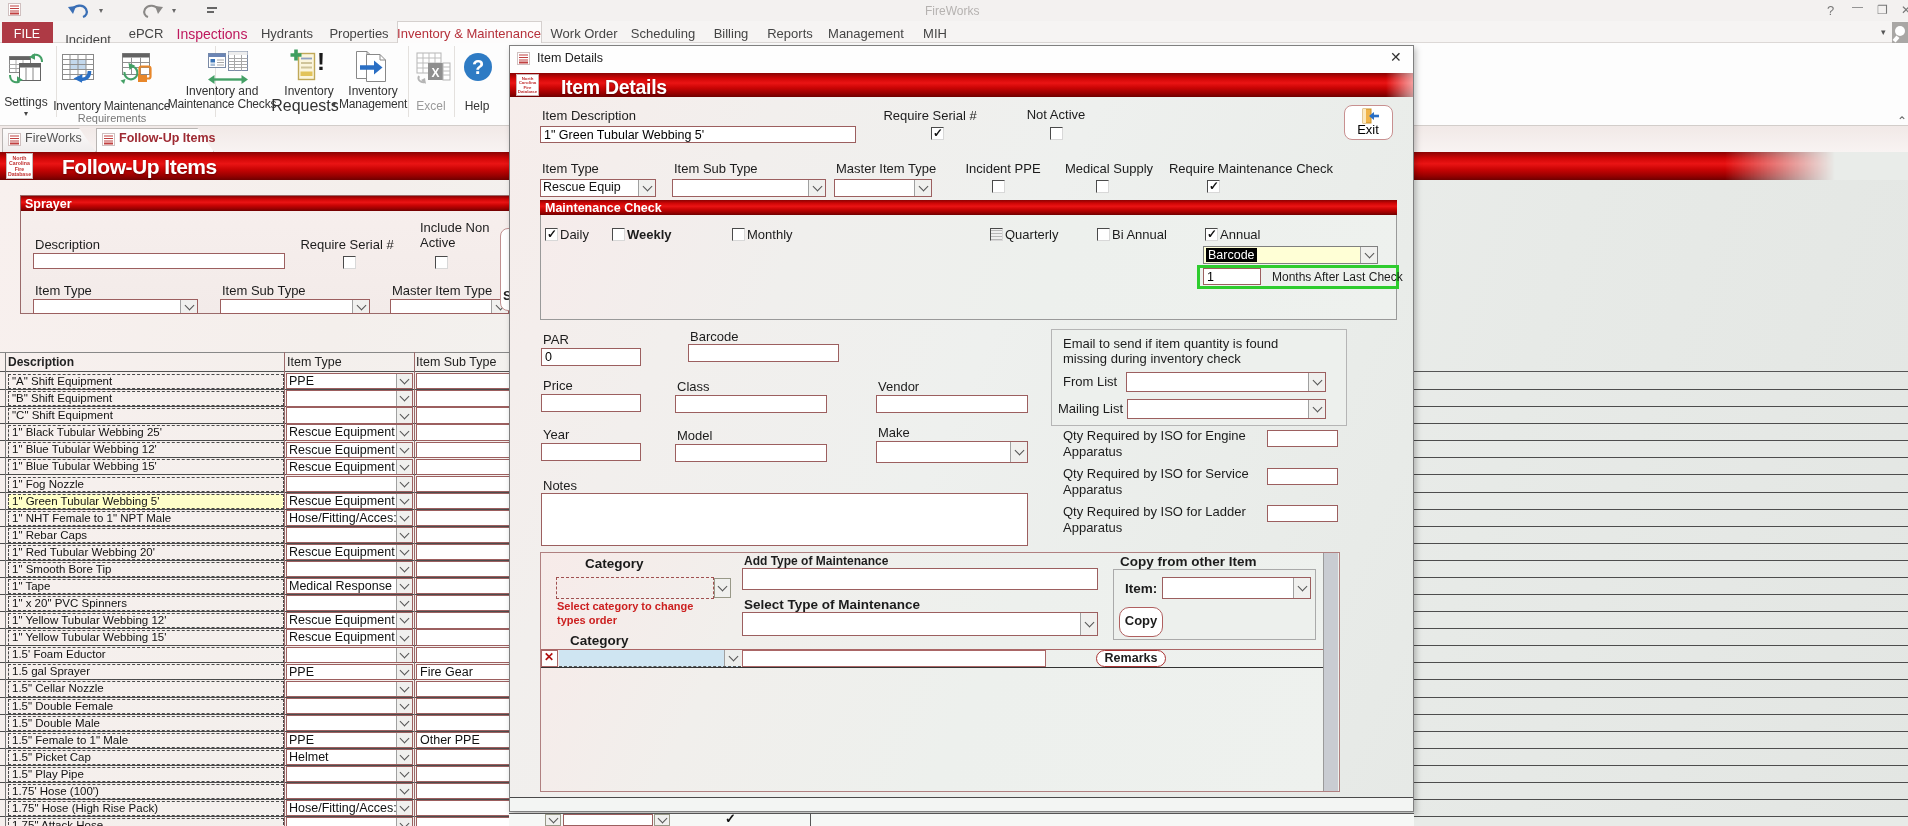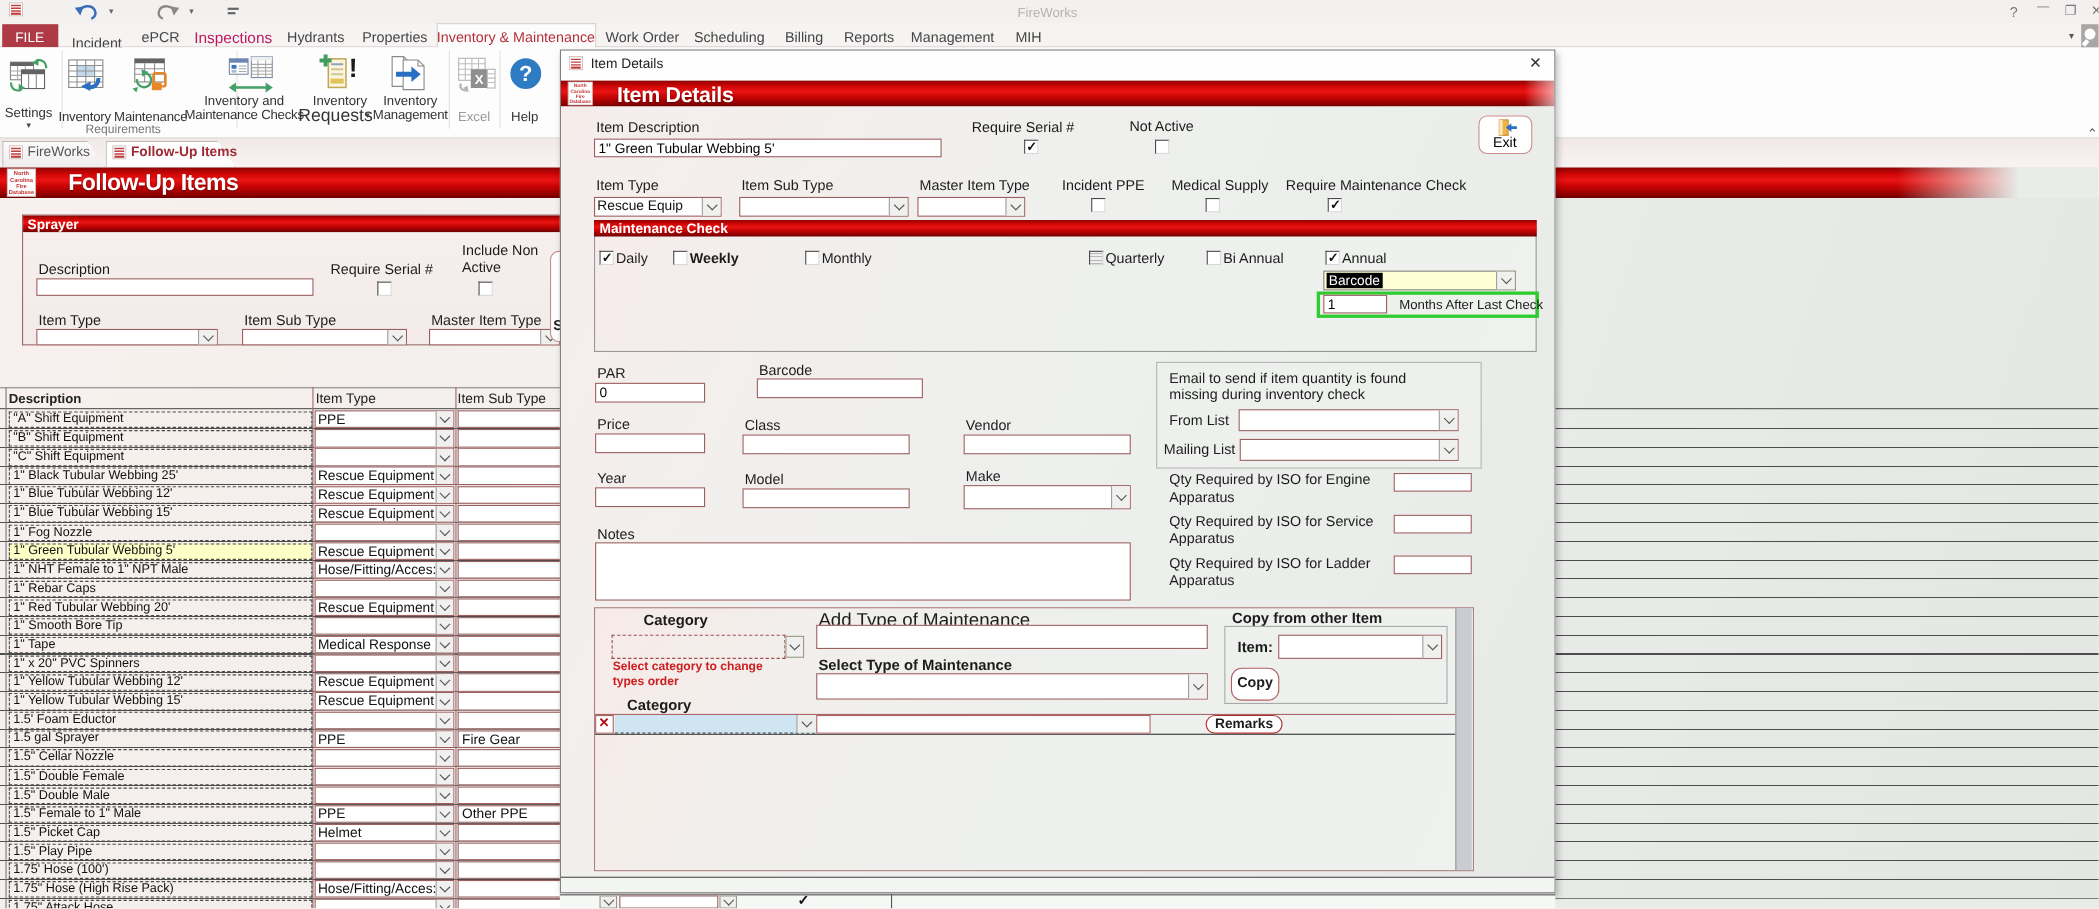--- a/index.html
+++ b/index.html
@@ -563,21 +563,21 @@
 <div class="lb" style="left:1063px;top:520px;">Apparatus</div>
 <div class="a inp" style="left:1267px;top:505px;width:71px;height:17px;"></div>
 <div class="a" style="left:540px;top:552px;width:800px;height:240px;border:1px solid #b08080;background:linear-gradient(115deg,#f7ebe9 0%,#f1efec 25%,#edf0ed 55%,#eef1ee 100%)"></div>
 <div class="lb" style="left:585px;top:556px;font-size:13.5px;font-weight:bold;color:#1a1a1a">Category</div>
 <div class="a" style="left:556px;top:577px;width:158px;height:22px;border:1px dashed #a05050"></div>
 <div class="a" style="left:714px;top:578px;width:17px;height:20px;background:#f0f0ee;border:1px solid #998;display:flex;align-items:center;justify-content:center">
       <i class="chv"></i>
     </div>
 <div class="lb" style="left:557px;top:600px;font-size:11px;font-weight:bold;color:#cc2020">Select category to change</div>
 <div class="lb" style="left:557px;top:614px;font-size:11px;font-weight:bold;color:#cc2020">types order</div>
-<div class="lb" style="left:744px;top:554px;font-size:17px;font-weight:normal">Add Type of Maintenance</div>
+<div class="lb" style="left:744px;top:554px;font-size:12px;font-weight:bold">Add Type of Maintenance</div>
 <div class="a inp" style="left:742px;top:568px;width:356px;height:22px;"></div>
 <div class="lb" style="left:744px;top:597px;font-size:13.5px;font-weight:bold">Select Type of Maintenance</div>
 <div class="a combo" style="left:742px;top:612px;width:356px;height:24px;">
       <span class="cbtn" style="width:16px">
         <i class="chv"></i>
       </span>
     </div>
 <div class="lb" style="left:1120px;top:554px;font-size:13.5px;font-weight:bold">Copy from other Item</div>
 <div class="a" style="left:1113px;top:569px;width:203px;height:71px;background:#edf0ed;border:1px solid #aaa"></div>
 <div class="lb" style="left:1125px;top:581px;font-size:13.5px;font-weight:bold">Item:</div>

